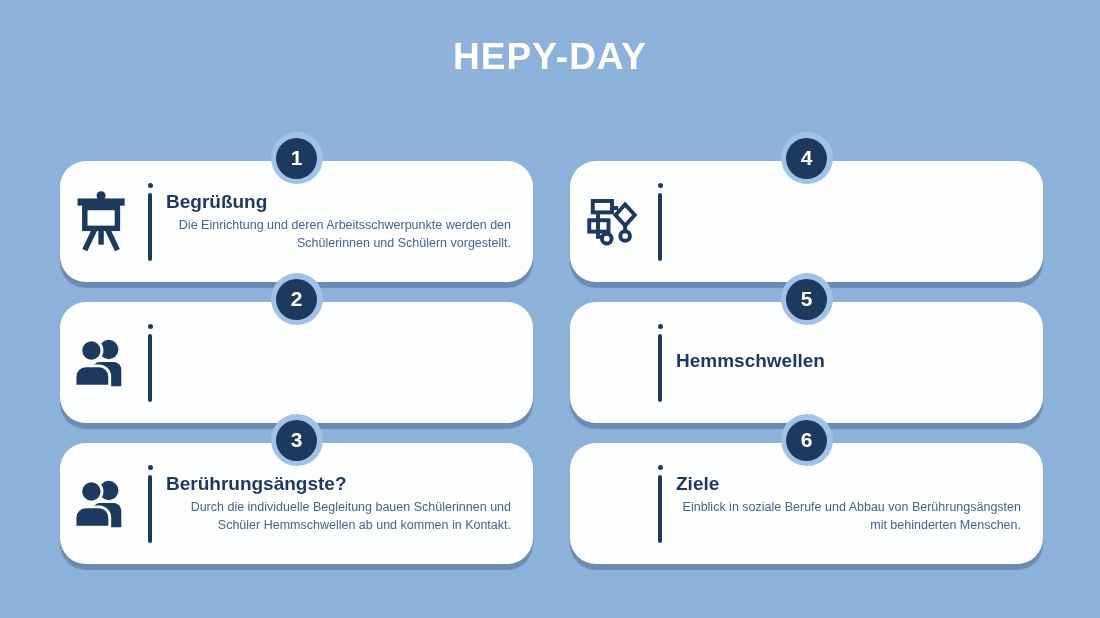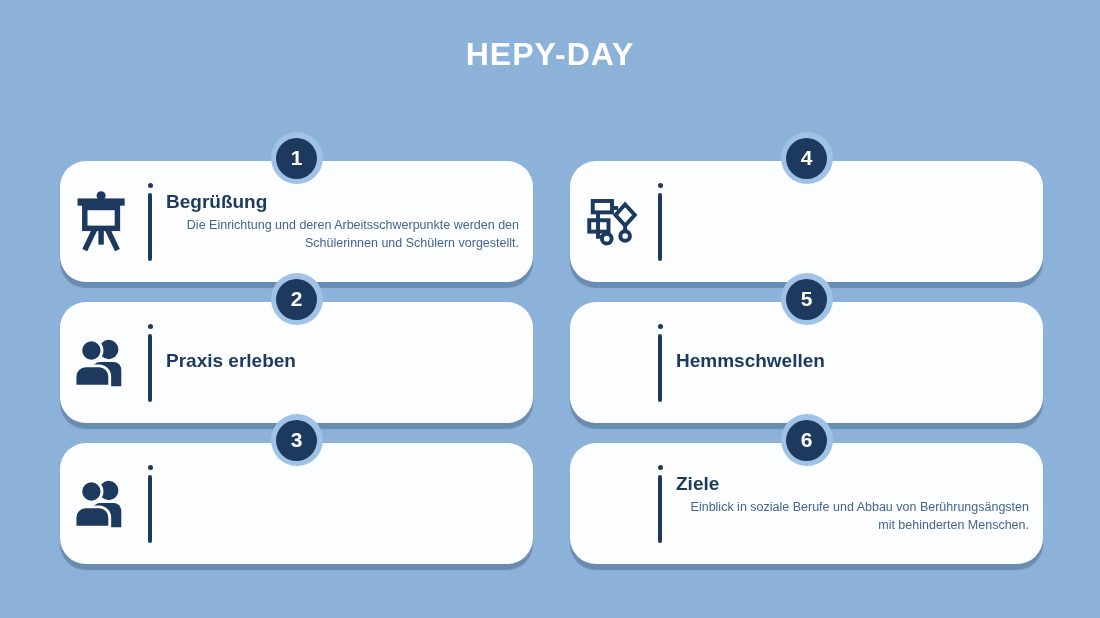--- a/index.html
+++ b/index.html
@@ -8,21 +8,21 @@
     position: relative;
     background: #8db2da;
     font-family: "Liberation Sans", sans-serif;
     overflow: hidden;
   }
   .page-title {
     position: absolute;
     top: 36px; left: 0; right: 0;
     text-align: center;
     color: #ffffff;
-    font-size: 32px;
+    font-size: 37px;
     font-weight: 700;
     letter-spacing: 1px;
   }
   .cards-grid {
     position: absolute;
     left: 60px; top: 161px;
     display: grid;
     grid-template-columns: 473px 473px;
     grid-template-rows: 121px 121px 121px;
     column-gap: 37px;
@@ -51,21 +51,21 @@
     background: #1d3a5e;
     color: #ffffff;
     font-size: 21px;
     font-weight: 700;
     display: flex; align-items: center; justify-content: center;
   }
   .card-body {
     height: 100%;
     display: flex;
     align-items: center;
-    padding-right: 14px;
+    padding-right: 22px;
   }
   .icon-area {
     width: 84px;
     flex: 0 0 84px;
     display: flex;
     align-items: center;
     justify-content: center;
     color: #1d3a5e;
   }
   .divider {
@@ -149,21 +149,20 @@
             <circle cx="21" cy="15" r="11" fill="currentColor" stroke="#fbfdfe" stroke-width="3"></circle>
             <path d="M4 52 v-10 a11 11 0 0 1 11-11 h14 a11 11 0 0 1 11 11 v10 z" fill="currentColor" stroke="#fbfdfe" stroke-width="3"></path>
           </svg>
         </span>
       </div>
       <div class="divider">
           <span class="dot"></span>
           <span class="line"></span>
         </div>
       <div class="text-area">
-        <h2 class="card-title">Praxis erleben</h2>
       </div>
     </div>
   </section>
 
   <section class="card">
     <div class="badge-halo">
       <div class="badge">3</div>
     </div>
     <div class="card-body">
       <div class="icon-area">
@@ -173,20 +172,24 @@
             <path d="M30 27 h14 a8 8 0 0 1 8 8 v17 h-30 v-17 a8 8 0 0 1 8-8 z" fill="currentColor"></path>
             <circle cx="21" cy="15" r="11" fill="currentColor" stroke="#fbfdfe" stroke-width="3"></circle>
             <path d="M4 52 v-10 a11 11 0 0 1 11-11 h14 a11 11 0 0 1 11 11 v10 z" fill="currentColor" stroke="#fbfdfe" stroke-width="3"></path>
           </svg>
         </span>
       </div>
       <div class="divider">
           <span class="dot"></span>
           <span class="line"></span>
         </div>
+      <div class="text-area">
+        <h2 class="card-title">Berührungsängste?</h2>
+        <p class="card-desc">Durch die individuelle Begleitung bauen Schülerinnen und Schüler Hemmschwellen ab und kommen in Kontakt.</p>
+      </div>
     </div>
   </section>
 
   <section class="card">
     <div class="badge-halo">
       <div class="badge">4</div>
     </div>
     <div class="card-body">
       <div class="icon-area">
         <span>

